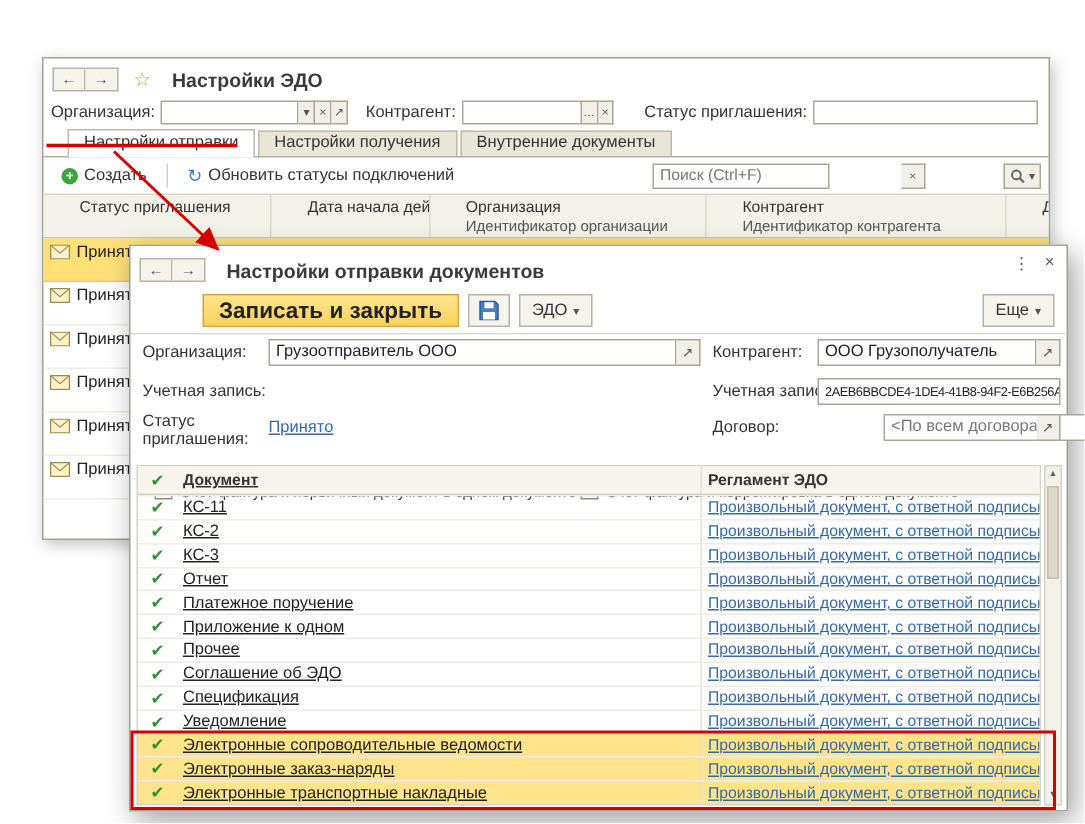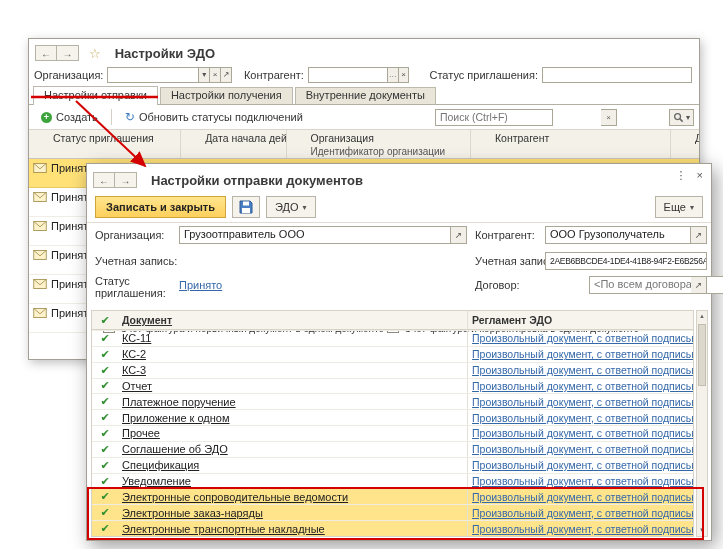--- a/index.html
+++ b/index.html
@@ -17,21 +17,21 @@
   .link{color:#3568a9;text-decoration:underline;cursor:pointer;}
 
   
   .m-titlebar{height:22px;display:flex;align-items:center;padding:3px 6px 0;}
   .star{margin-left:10px;color:#c2aa58;font-size:13px;}
   .w-title{margin-left:14px;font-size:13px;font-weight:bold;color:#3a3a3a;white-space:nowrap;}
   .filterbar{height:22px;display:flex;align-items:center;padding:0 5px;font-size:11px;color:#333;white-space:nowrap;}
   .fld{height:16px;border:1px solid #aba797;background:#fff;font-size:11px;padding:0 3px;box-sizing:border-box;color:#333;}
   .fld::placeholder{color:#9a968a;}
   .minibtn{width:15px;height:16px;border:1px solid #aba797;border-left:none;background:#f2efe8;font-size:8px;color:#555;padding:0;line-height:12px;}
-  .tabsbar{height:18px;padding-left:4px;border-bottom:1px solid #b3afa3;display:flex;align-items:flex-end;}
+  .tabsbar{height:18px;padding-left:16px;border-bottom:1px solid #b3afa3;display:flex;align-items:flex-end;}
   .tab{height:16px;line-height:15px;padding:0 10px;font-size:11px;color:#333;background:#e9e5d9;border:1px solid #bdb9ac;border-bottom:none;margin-right:2px;white-space:nowrap;}
   .tab.active{background:#fff;margin-bottom:-1px;height:18px;line-height:17px;}
   .toolbar{height:24px;display:flex;align-items:center;padding:0 5px;gap:4px;border-bottom:1px solid #d9d5ca;}
   .tb{display:inline-flex;align-items:center;gap:4px;height:20px;padding:0 6px;background:transparent;border:1px solid transparent;font-size:11px;color:#333;white-space:nowrap;}
   .plus-badge{width:11px;height:11px;border-radius:50%;background:#3da33d;color:#fff;font-size:9px;line-height:11px;text-align:center;font-weight:bold;display:inline-block;}
   .refresh-ic{color:#3f7ec1;font-size:12px;}
   .vsep{width:1px;height:16px;background:#d4d0c5;margin:0 2px;}
   .spacer{flex:1;}
   .search{display:flex;align-items:center;gap:48px;}
   .search input{width:118px;height:17px;border:1px solid #aba797;font-size:10.5px;padding:0 4px;box-sizing:border-box;}
@@ -45,21 +45,21 @@
   .mrow .mc{padding:3px 4px;box-sizing:border-box;white-space:nowrap;overflow:hidden;}
   .mrow.sel{background:#ffe178;border-bottom:1px solid #e8cb62;}
   .mc-status{width:143px;display:flex;gap:4px;align-items:center;}
   .mc-date{width:92px;}.mc-org{width:178px;}.mc-cp{width:195px;}.mc-contract{flex:1;}
 
   
   .d-titlebar{height:24px;display:flex;align-items:center;padding:4px 6px 0;position:relative;}
   .d-top-icons{position:absolute;right:8px;top:5px;display:flex;gap:10px;font-size:11px;color:#555;}
   .d-top-icons span{cursor:pointer;}
   .d-commandbar{height:30px;display:flex;align-items:center;gap:6px;padding:0 8px;border-bottom:1px solid #e0dcd2;}
-  .btn-primary{height:22px;padding:0 10px;background:linear-gradient(#ffe58d,#fdd05b);border:1px solid #cfa43c;font-size:11px;font-weight:bold;color:#222;}
+  .btn-primary{height:22px;padding:0 10px;background:linear-gradient(#ffe58d,#fdd05b);border:1px solid #cfa43c;font-size:15px;font-weight:bold;color:#222;margin-left:40px;}
   .btn{height:22px;padding:0 8px;background:#f6f3ec;border:1px solid #b7b3a7;font-size:11px;color:#333;display:inline-flex;align-items:center;gap:4px;}
   .iconbtn{width:28px;justify-content:center;padding:0;}
   .d-fields{position:relative;height:96px;font-size:11px;}
   .dlabel{position:absolute;color:#333;white-space:nowrap;}
   .dval{position:absolute;height:18px;border:1px solid #aba797;background:#fff;box-sizing:border-box;font-size:11px;padding:1px 4px;white-space:nowrap;overflow:hidden;color:#222;}
   .openbtn{position:absolute;width:16px;height:18px;border:1px solid #aba797;border-left:none;background:#f2efe8;font-size:9px;color:#555;text-align:center;line-height:16px;box-sizing:border-box;cursor:pointer;}
   .guid{font-size:8.5px;letter-spacing:-0.3px;line-height:15px;}
   .ghost{color:#777;}
   .lab-wrap{width:78px;line-height:12px;white-space:normal;}
   .d-checkrow{height:20px;position:relative;font-size:10px;color:#333;}
@@ -143,20 +143,21 @@
 
     <div class="mhead">
       <div class="hc w-status">Статус приглашения</div>
       <div class="hc w-date">Дата начала действия</div>
       <div class="hc w-org">
         <div>Организация</div>
         <div class="sub">Идентификатор организации</div>
       </div>
       <div class="hc w-cp">
         <div>Контрагент</div>
+        <div class="sub">Идентификатор контрагента</div>
       </div>
       <div class="hc w-contract">Дого...</div>
     </div>
 
     <div class="mrow sel">
       <div class="mc mc-status">
         <svg viewBox="0 0 16 12" width="14" height="10">
             <rect x="0.5" y="0.5" width="15" height="11" fill="#fdf2cc" stroke="#a08c4a"></rect>
             <path d="M0.5,0.5 L8,7 L15.5,0.5" fill="none" stroke="#a08c4a"></path>
           </svg>

